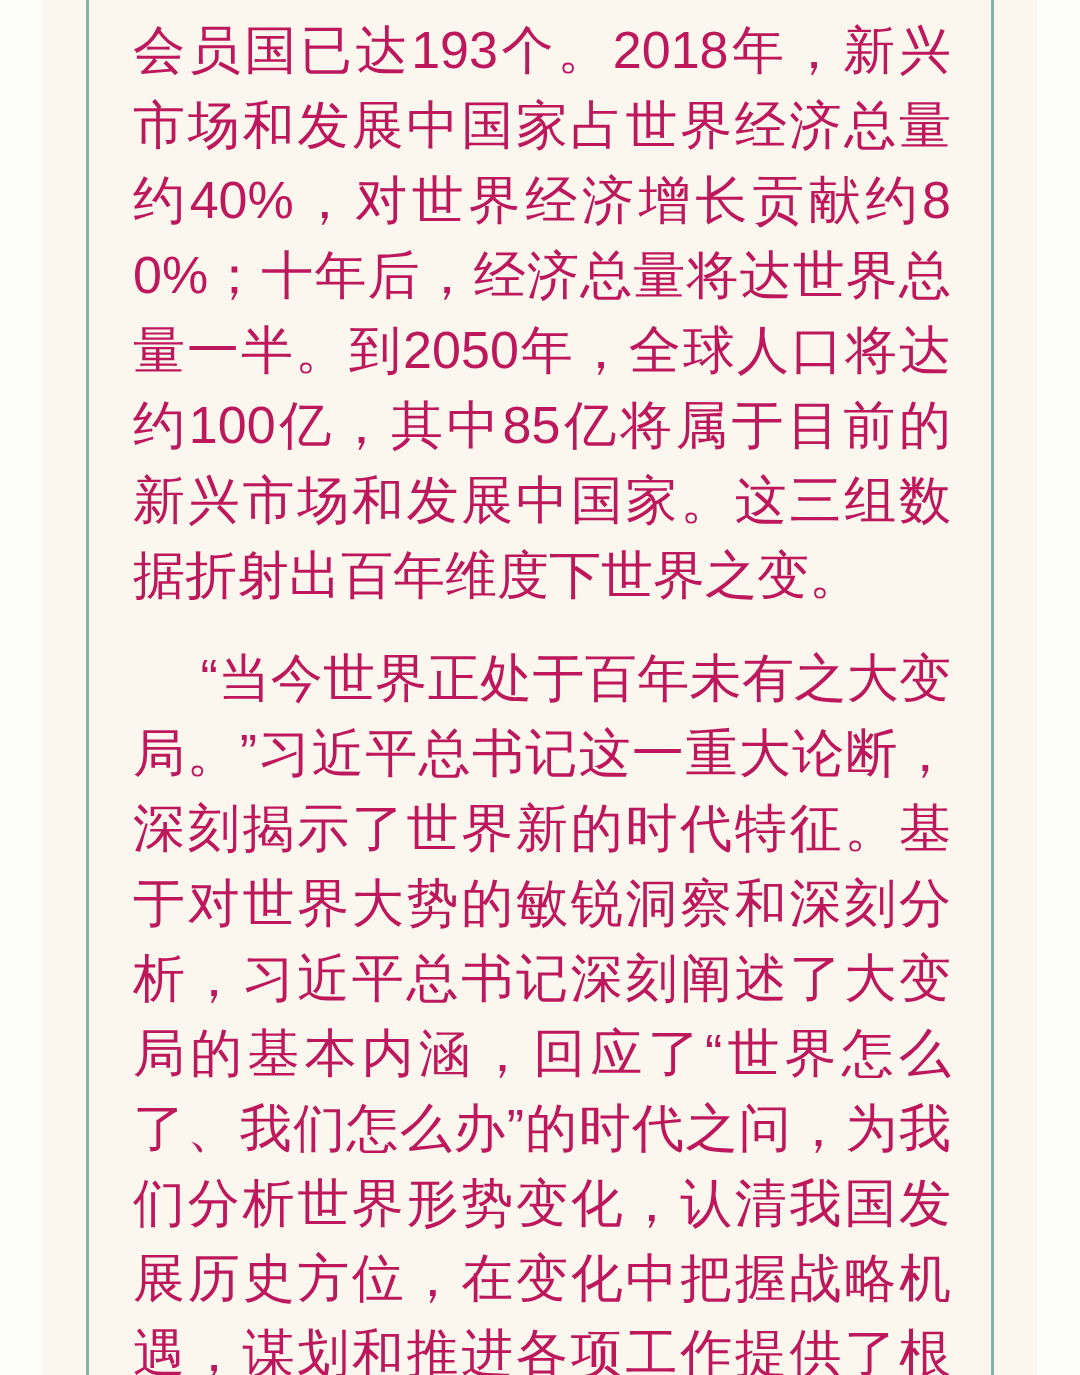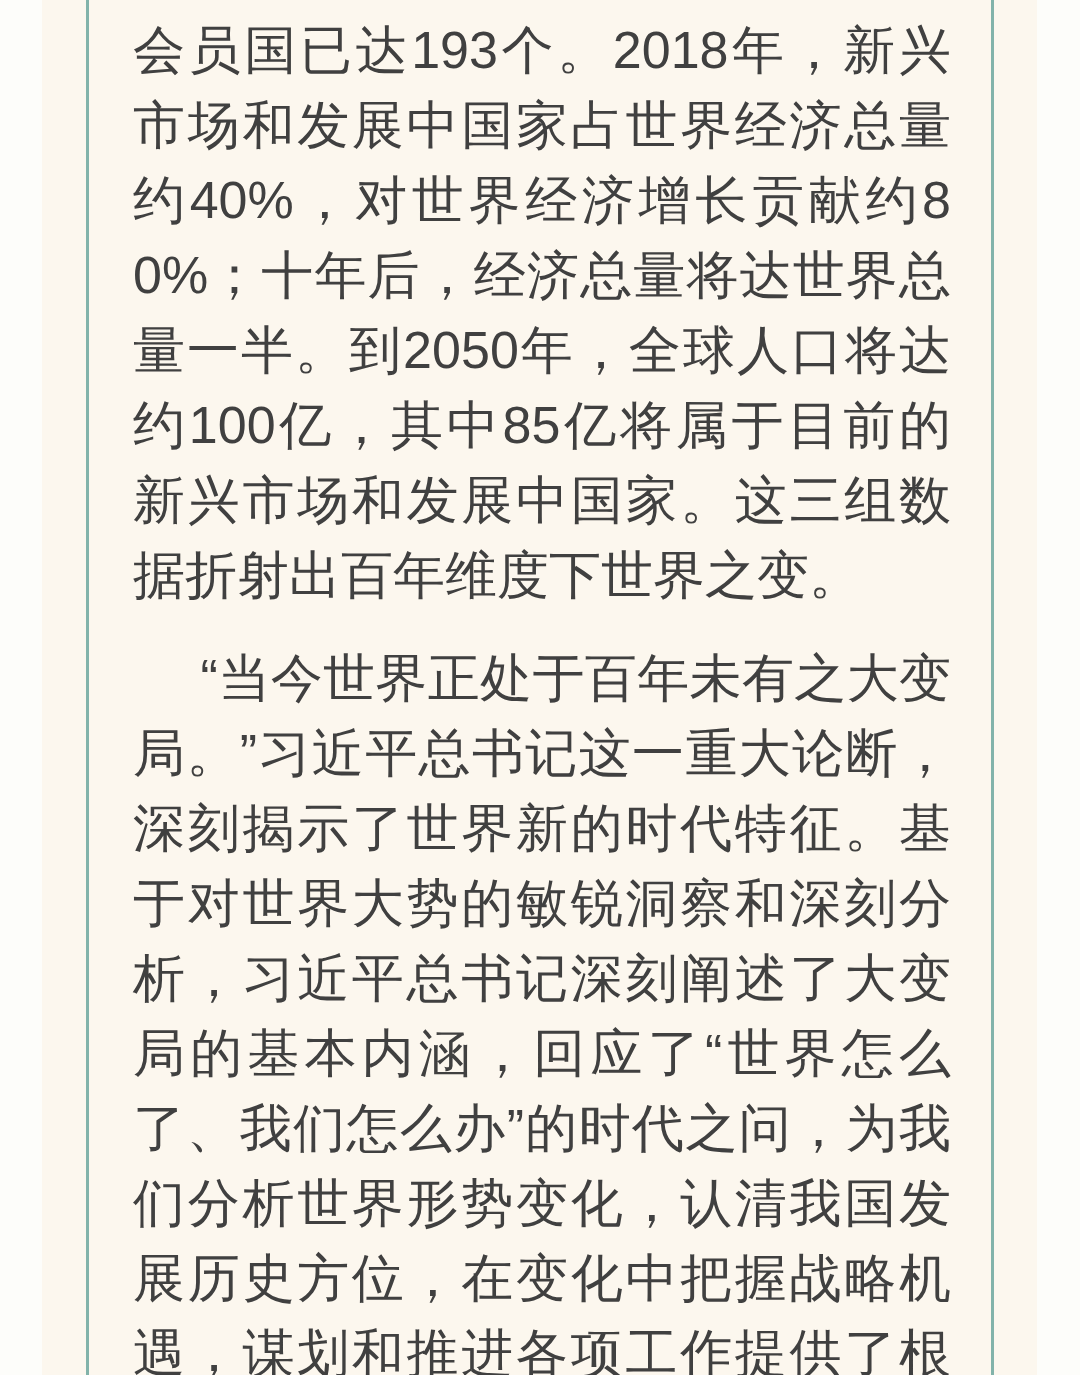--- a/index.html
+++ b/index.html
@@ -32,21 +32,21 @@
   .accent-line.right { left: 991px; }
   .content {
     position: absolute;
     left: 133px;
     top: 13px;
     width: 818px;
   }
   .content p {
     font-size: 52px;
     line-height: 75px;
-    color: #404040;
+    color: #be185d;
     text-align: justify;
     text-justify: inter-ideograph;
     margin: 0 0 28px 0;
     word-break: break-all;
   }
   .content p.indent {
     text-indent: 1.3em;
   }
 </style>
 </head>

